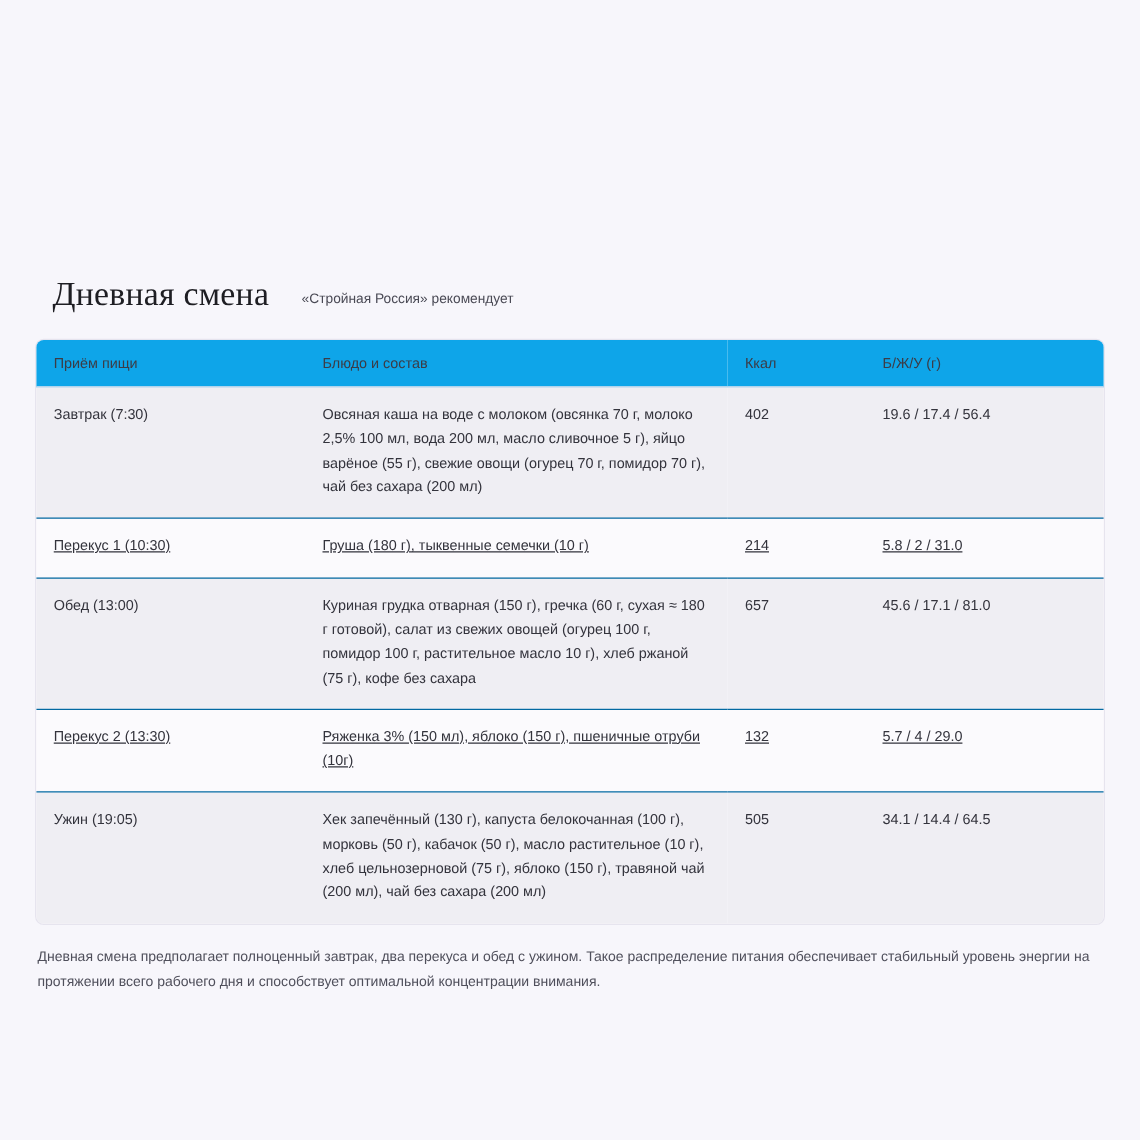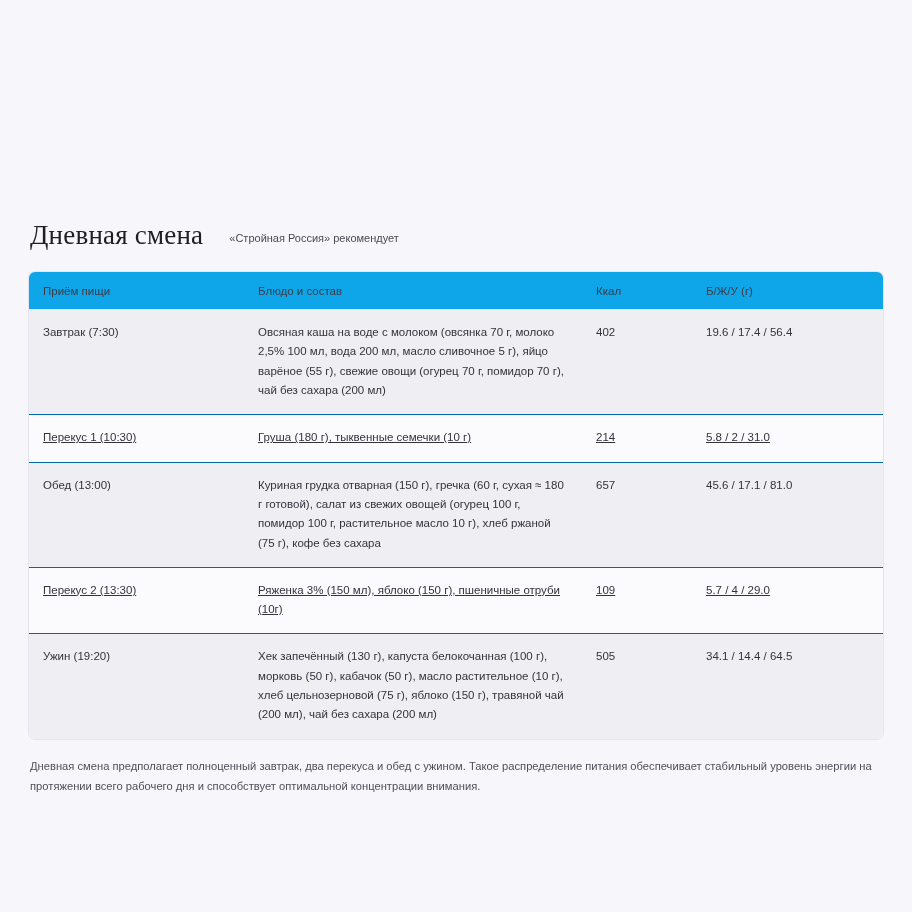--- a/index.html
+++ b/index.html
@@ -19,20 +19,21 @@
     height: 912px;
     box-sizing: border-box;
     padding: 0 28px;
   }
   .header {
     display: flex;
     align-items: baseline;
     gap: 26px;
     padding-top: 222px;
     padding-left: 2px;
+    margin-left: 12px;
   }
   .title {
     font-family: "Liberation Serif", serif;
     font-size: 27px;
     font-weight: 400;
     color: #1e1e23;
     letter-spacing: 0.2px;
     line-height: 1;
     margin: 0;
   }
@@ -141,25 +142,25 @@
         </tr>
         <tr class="tinted">
           <td class="cell-meal">Обед (13:00)</td>
           <td class="cell-dish">Куриная грудка отварная (150 г), гречка (60 г, сухая ≈ 180 г готовой), салат из свежих овощей (огурец 100 г, помидор 100 г, растительное масло 10 г), хлеб ржаной (75 г), кофе без сахара</td>
           <td class="cell-kcal">657</td>
           <td class="cell-macros">45.6 / 17.1 / 81.0</td>
         </tr>
         <tr class="plain">
           <td class="cell-meal">Перекус 2 (13:30)</td>
           <td class="cell-dish">Ряженка 3% (150 мл), яблоко (150 г), пшеничные отруби (10г)</td>
-          <td class="cell-kcal">109</td>
+          <td class="cell-kcal">132</td>
           <td class="cell-macros">5.7 / 4 / 29.0</td>
         </tr>
         <tr class="tinted">
-          <td class="cell-meal">Ужин (19:20)</td>
+          <td class="cell-meal">Ужин (19:05)</td>
           <td class="cell-dish">Хек запечённый (130 г), капуста белокочанная (100 г), морковь (50 г), кабачок (50 г), масло растительное (10 г), хлеб цельнозерновой (75 г), яблоко (150 г), травяной чай (200 мл), чай без сахара (200 мл)</td>
           <td class="cell-kcal">505</td>
           <td class="cell-macros">34.1 / 14.4 / 64.5</td>
         </tr>
       </tbody>
     </table>
   </div>
 
   <p class="footnote">Дневная смена предполагает полноценный завтрак, два перекуса и обед с ужином. Такое распределение питания обеспечивает стабильный уровень энергии на протяжении всего рабочего дня и способствует оптимальной концентрации внимания.</p>
 

